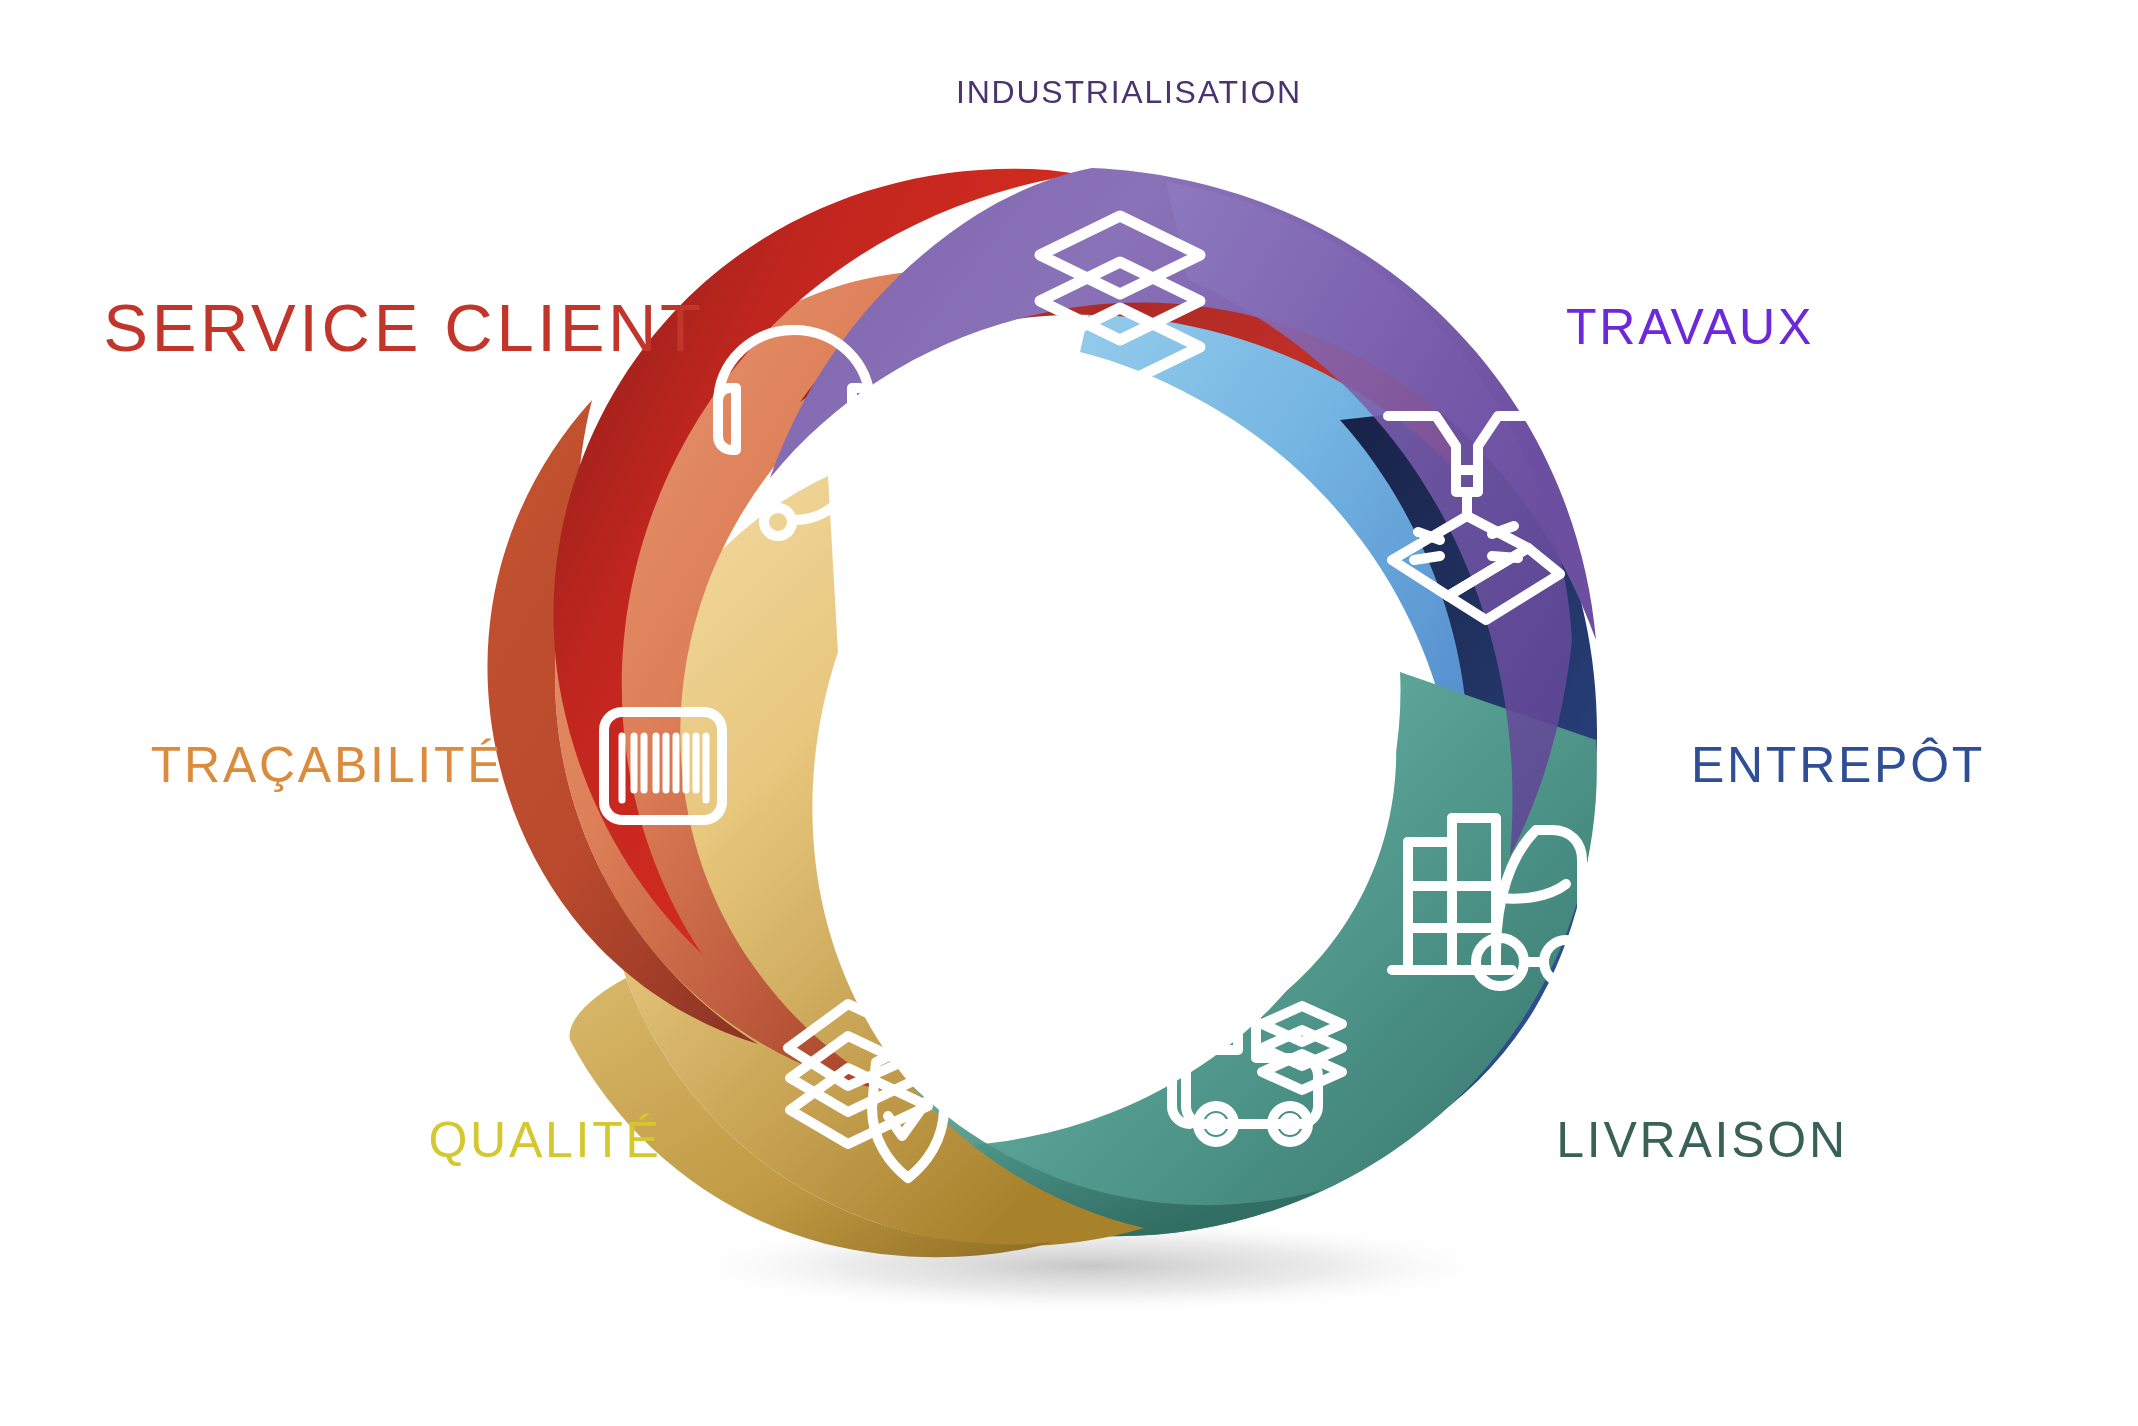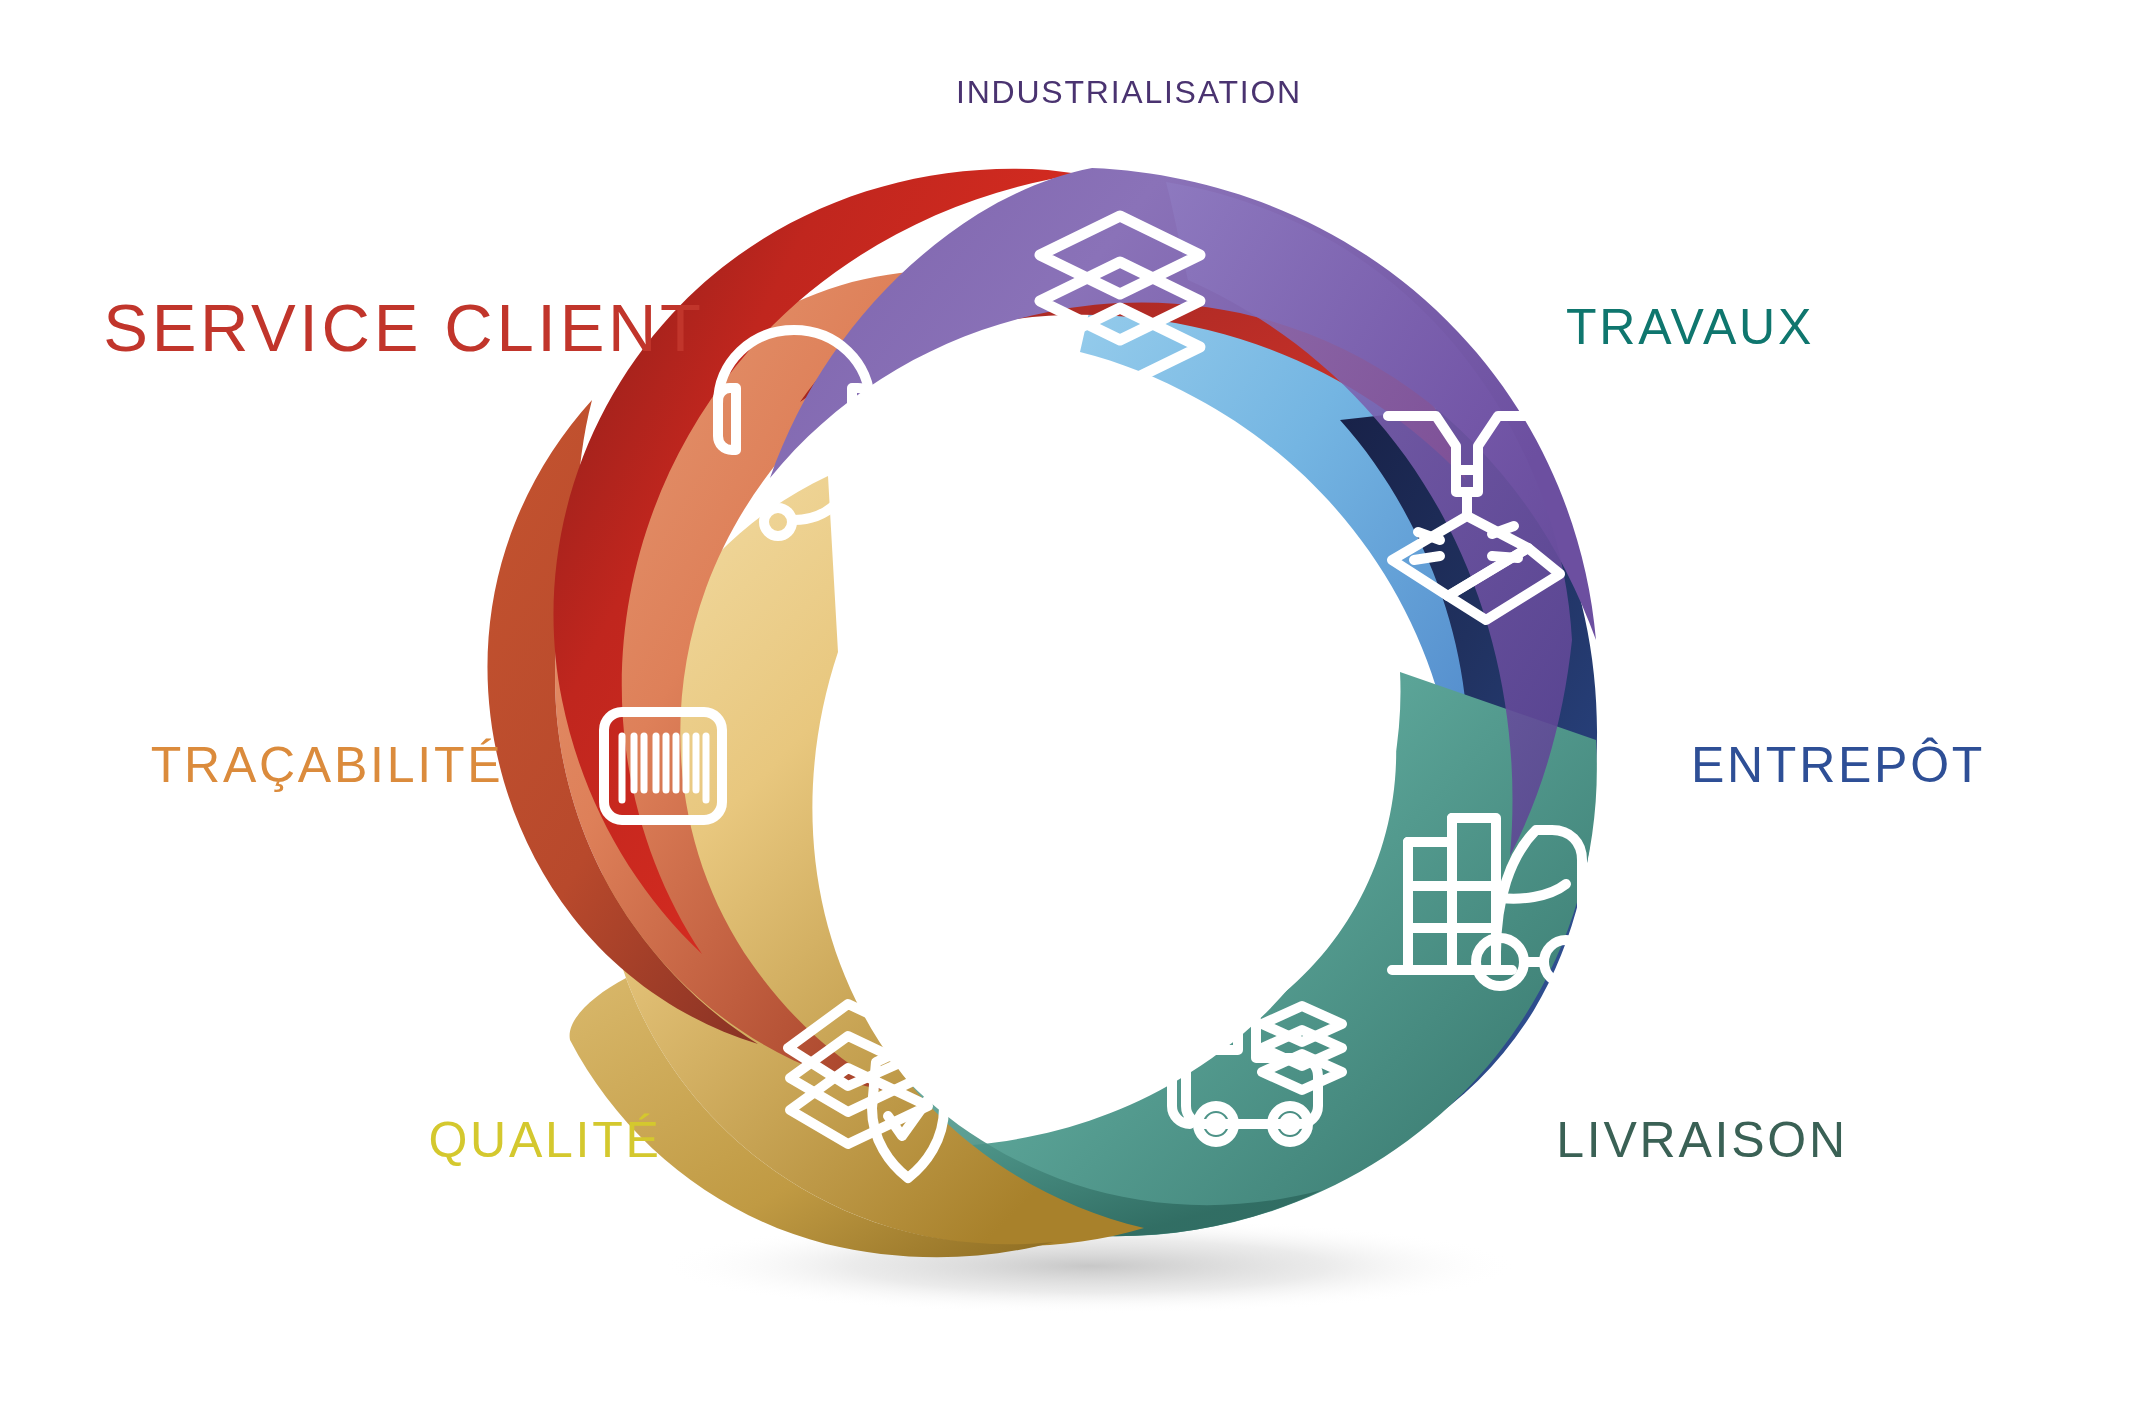--- a/index.html
+++ b/index.html
@@ -320,21 +320,21 @@
         <path d="M870,404 L870,436 C870,444 864,450 856,450 L852,450 L852,388 L858,388
                  C865,388 870,394 870,400 Z"></path>
         <path d="M858,444 C858,492 830,520 794,520"></path>
         <circle cx="778" cy="522" r="14"></circle>
       </g>
     </svg>
   </div>
 
   <div class="label" id="lbl-industrialisation" style="color:#4A3370">INDUSTRIALISATION</div>
 
-  <div class="label" id="lbl-travaux" style="color:#0f766e">TRAVAUX</div>
+  <div class="label" id="lbl-travaux" style="color:#6d28d9">TRAVAUX</div>
 
   <div class="label" id="lbl-livraison" style="color:#3A6155">LIVRAISON</div>
 
   <div class="label" id="lbl-entrepot" style="color:#2E4F96">ENTREPÔT</div>
 
   <div class="label" id="lbl-qualite" style="color:#D4C82E">QUALITÉ</div>
 
   <div class="label" id="lbl-tracabilite" style="color:#DB8B3C">TRAÇABILITÉ</div>
 
   <div class="label" id="lbl-service-client" style="color:#C1352B">SERVICE CLIENT</div>

